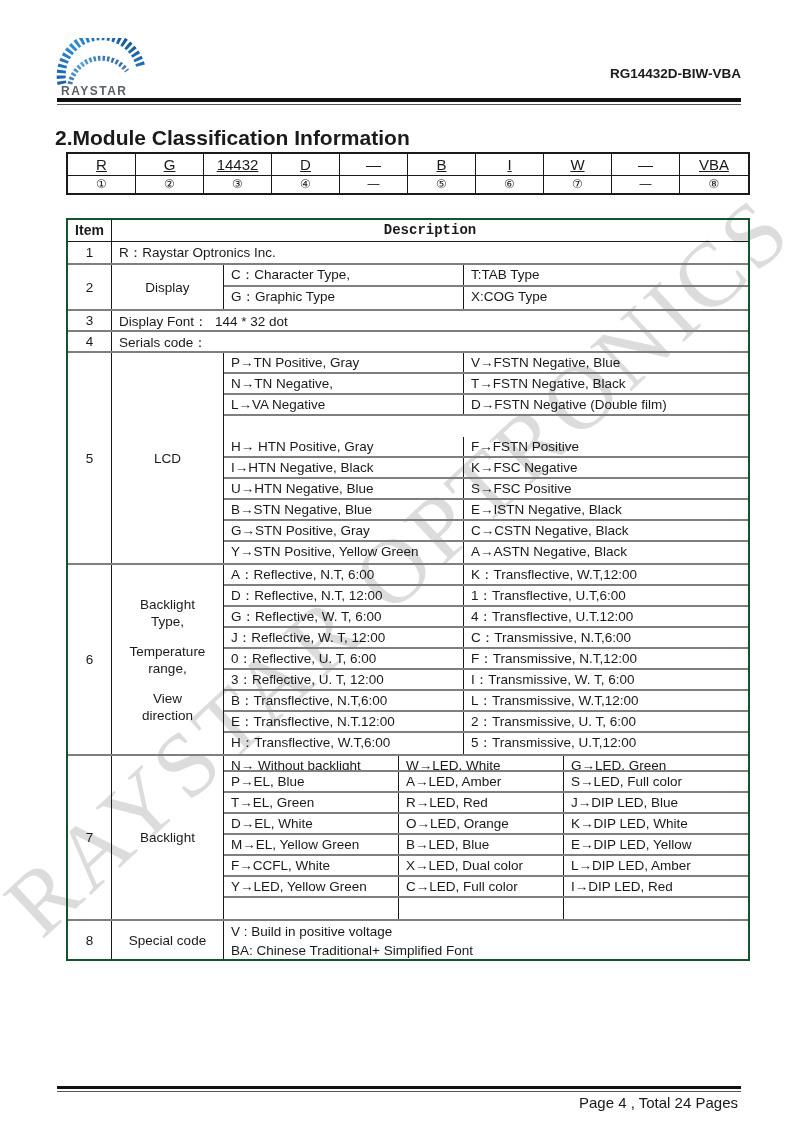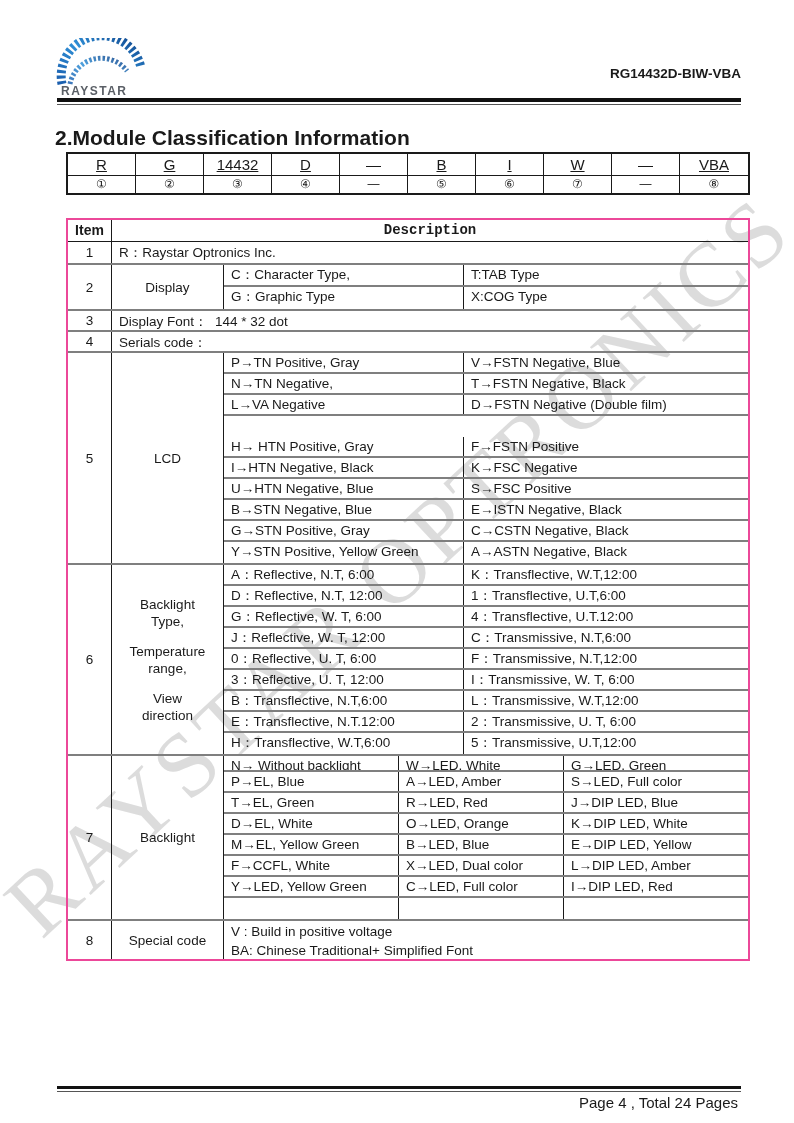--- a/index.html
+++ b/index.html
@@ -29,21 +29,21 @@
     border:2px solid #1a1a1a; box-sizing:border-box;
   }
   .pn-cell{box-sizing:border-box; border-right:1.5px solid #1a1a1a; text-align:center; overflow:hidden;}
   .pn-cell:nth-child(10n){border-right:none;}
   .pn-code{height:22px; line-height:21px; font-size:15px; border-bottom:1.5px solid #1a1a1a;}
   .pn-code .u{text-decoration:underline;}
   .pn-pos{height:17px; line-height:16px; font-size:12px;}
   
   #ctable{
     position:absolute; left:66px; top:218px; width:684px;
-    border:2px solid #ec4899; box-sizing:border-box; font-size:13.5px;
+    border:2px solid #14532d; box-sizing:border-box; font-size:13.5px;
   }
   .c-header{display:flex; height:22px; box-sizing:border-box; border-bottom:1.5px solid #1a1a1a; font-weight:bold; font-size:14px;}
   .h-item{width:44px; box-sizing:border-box; border-right:1.5px solid #1a1a1a; text-align:center; line-height:20px;}
   .h-desc{flex:1; text-align:center; line-height:20px;font-family:Liberation Mono, monospace;}
   .c-block{display:flex; border-top:2px solid #7f7f7f; box-sizing:border-box;}
   .c-item{width:44px; box-sizing:border-box; border-right:1.5px solid #1a1a1a;
     display:flex; align-items:center; justify-content:center;}
   .c-text{flex:1; padding-left:7px; line-height:21px; white-space:pre; overflow:hidden;}
   .c-label{width:112px; box-sizing:border-box; border-right:1.5px solid #1a1a1a;
     display:flex; flex-direction:column; align-items:center; justify-content:center; text-align:left;}

